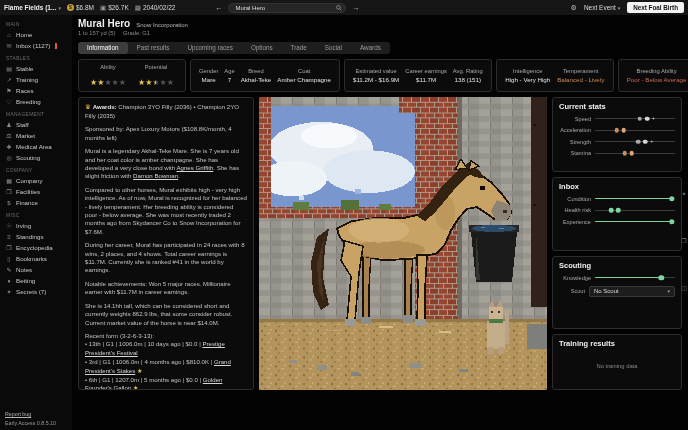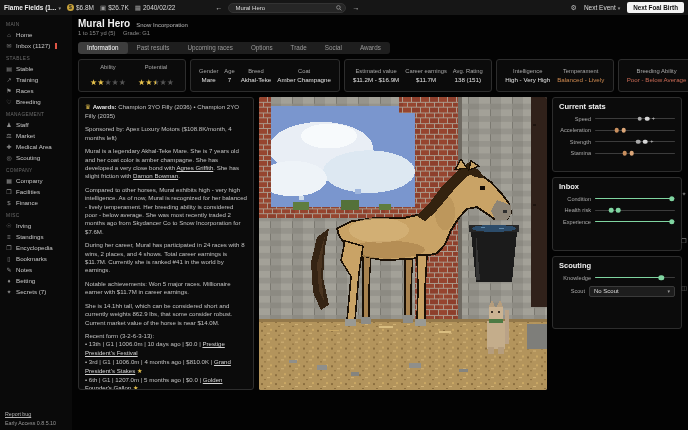--- a/index.html
+++ b/index.html
@@ -566,20 +566,24 @@
           </div>
           <div class="scout-row">
             <span class="slbl">Scout</span>
             <span class="scout-select">
               <span>No Scout</span>
               <span class="chev">▾</span>
             </span>
           </div>
         </div>
 
+        <div class="rpanel training">
+          <h3>Training results</h3>
+          <div class="no-data">No training data</div>
+        </div>
 
       </div>
     </div>
   </div>
 
   <div class="edge-strip">
     <span>✦</span>
     <span>❐</span>
     <span>◫</span>
   </div>

